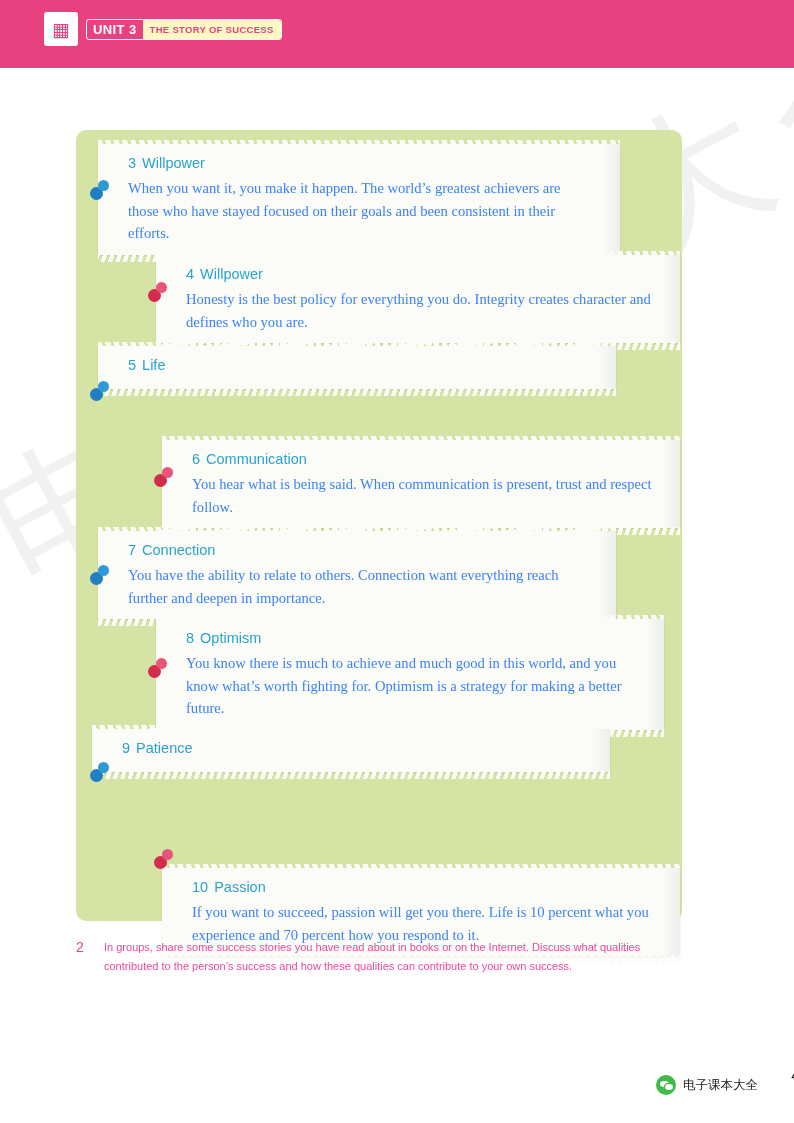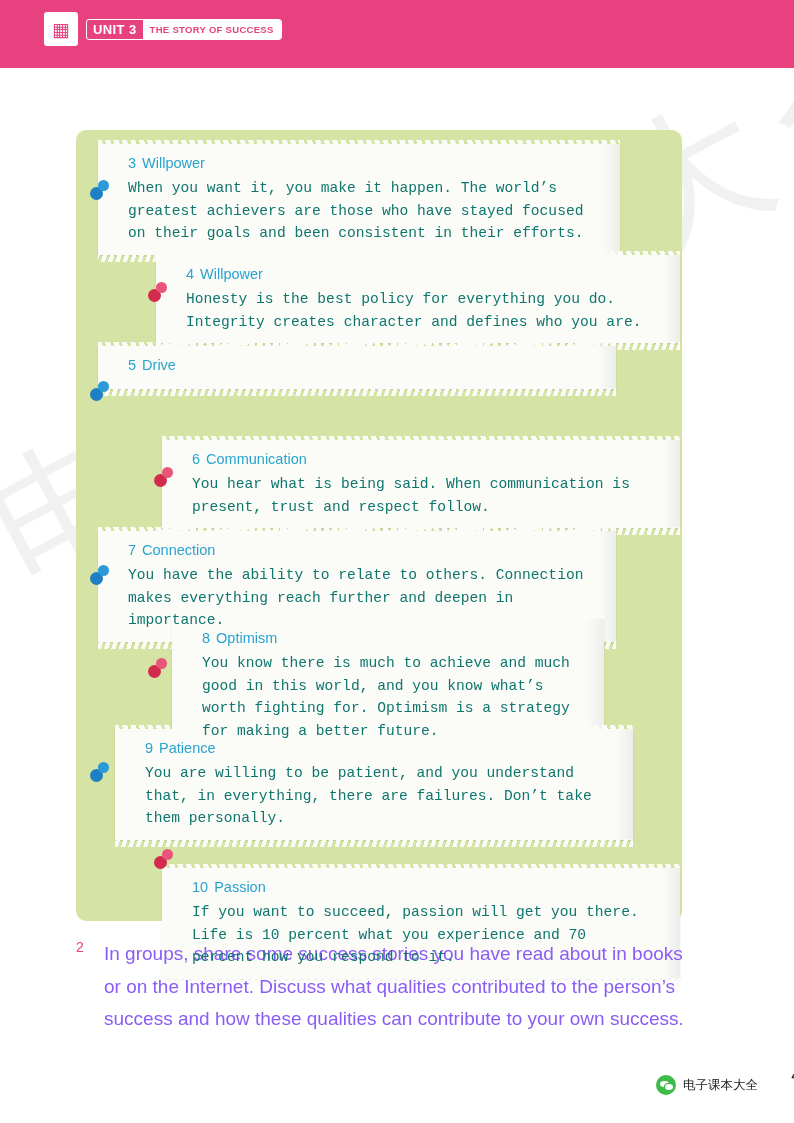--- a/index.html
+++ b/index.html
@@ -60,21 +60,21 @@
     color: #ffffff;
     font-size: 13px;
     font-weight: bold;
     letter-spacing: 0.4px;
     padding: 0 6px;
     display: flex;
     align-items: center;
     font-family: "Liberation Sans", sans-serif;
   }
   .header-title {
-    background: #ffffff;
+    background: #fef9c3;
     color: #e8417f;
     font-size: 9.5px;
     font-weight: bold;
     letter-spacing: 0.3px;
     padding: 0 7px;
     display: flex;
     align-items: center;
     font-family: "Liberation Sans", sans-serif;
   }
 
@@ -161,23 +161,23 @@
 
   .item-head {
     font-family: "Liberation Sans", sans-serif;
     font-size: 14.5px;
     color: #29a3cf;
     margin: 0 0 6px 0;
     font-weight: normal;
   }
   .item-head .num { margin-right: 6px; }
   .item-body {
-    font-family: Liberation Mono, monospace;
+    font-family: Liberation Serif, serif;
     font-size: 14.6px;
-    color: #0f766e;
+    color: #3b82f6;
     line-height: 1.55;
     margin: 0;
   }
 
   
   .bullet {
     position: absolute;
     width: 22px;
     height: 22px;
     z-index: 5;
@@ -204,22 +204,22 @@
     font-family: "Liberation Sans", sans-serif;
     color: #e8417f;
     font-size: 14px;
     width: 16px;
     flex: 0 0 16px;
     text-align: left;
     padding-top: 1px;
   }
   .ex-text {
     font-family: "Liberation Sans", sans-serif;
-    font-size: 19px;
-    color: #8b5cf6;
+    font-size: 11px;
+    color: #ec4899;
     line-height: 1.72;
   }
 
   
   .page-number {
     position: absolute;
     left: 12px;
     top: 1068px;
     width: 794px;
     text-align: right;
@@ -312,21 +312,21 @@
 </div>
 <div class="bullet red" style="left:148px; top:282px;">
   <span class="b1"></span>
   <span class="b2"></span>
 </div>
 
 <div class="card card-left" style="left:98px; top:346px; width:518px;">
   <div class="shade"></div>
   <div class="card-inner">
     <div class="item-head">
-      <span class="num">5</span><span>Drive</span>
+      <span class="num">5</span><span>Life</span>
     </div>
   </div>
 </div>
 <div class="bullet blue" style="left:90px; top:381px;">
   <span class="b1"></span>
   <span class="b2"></span>
 </div>
 
 <div class="card card-right" style="left:162px; top:440px; width:518px;">
   <div class="shade"></div>
@@ -341,49 +341,48 @@
   <span class="b1"></span>
   <span class="b2"></span>
 </div>
 
 <div class="card card-left" style="left:98px; top:531px; width:518px;">
   <div class="shade"></div>
   <div class="card-inner">
     <div class="item-head">
       <span class="num">7</span><span>Connection</span>
     </div>
-    <p class="item-body">You have the ability to relate to others. Connection makes everything reach further and deepen in importance.</p>
+    <p class="item-body">You have the ability to relate to others. Connection want everything reach further and deepen in importance.</p>
   </div>
 </div>
 <div class="bullet blue" style="left:90px; top:565px;">
   <span class="b1"></span>
   <span class="b2"></span>
 </div>
 
-<div class="card card-right" style="left:172px; top:619px; width:432px;">
+<div class="card card-right" style="left:156px; top:619px; width:508px;">
   <div class="shade"></div>
   <div class="card-inner">
     <div class="item-head">
       <span class="num">8</span><span>Optimism</span>
     </div>
     <p class="item-body">You know there is much to achieve and much good in this world, and you know what’s worth fighting for. Optimism is a strategy for making a better future.</p>
   </div>
 </div>
 <div class="bullet red" style="left:148px; top:658px;">
   <span class="b1"></span>
   <span class="b2"></span>
 </div>
 
-<div class="card card-left" style="left:115px; top:729px; width:518px;">
+<div class="card card-left" style="left:92px; top:729px; width:518px;">
   <div class="shade"></div>
   <div class="card-inner">
     <div class="item-head">
       <span class="num">9</span><span>Patience</span>
     </div>
-    <p class="item-body">You are willing to be patient, and you understand that, in everything, there are failures. Don’t take them personally.</p>
   </div>
 </div>
 <div class="bullet blue" style="left:90px; top:762px;">
   <span class="b1"></span>
   <span class="b2"></span>
 </div>
 
 <div class="card card-right" style="left:162px; top:868px; width:518px;">
   <div class="shade"></div>
   <div class="card-inner">

